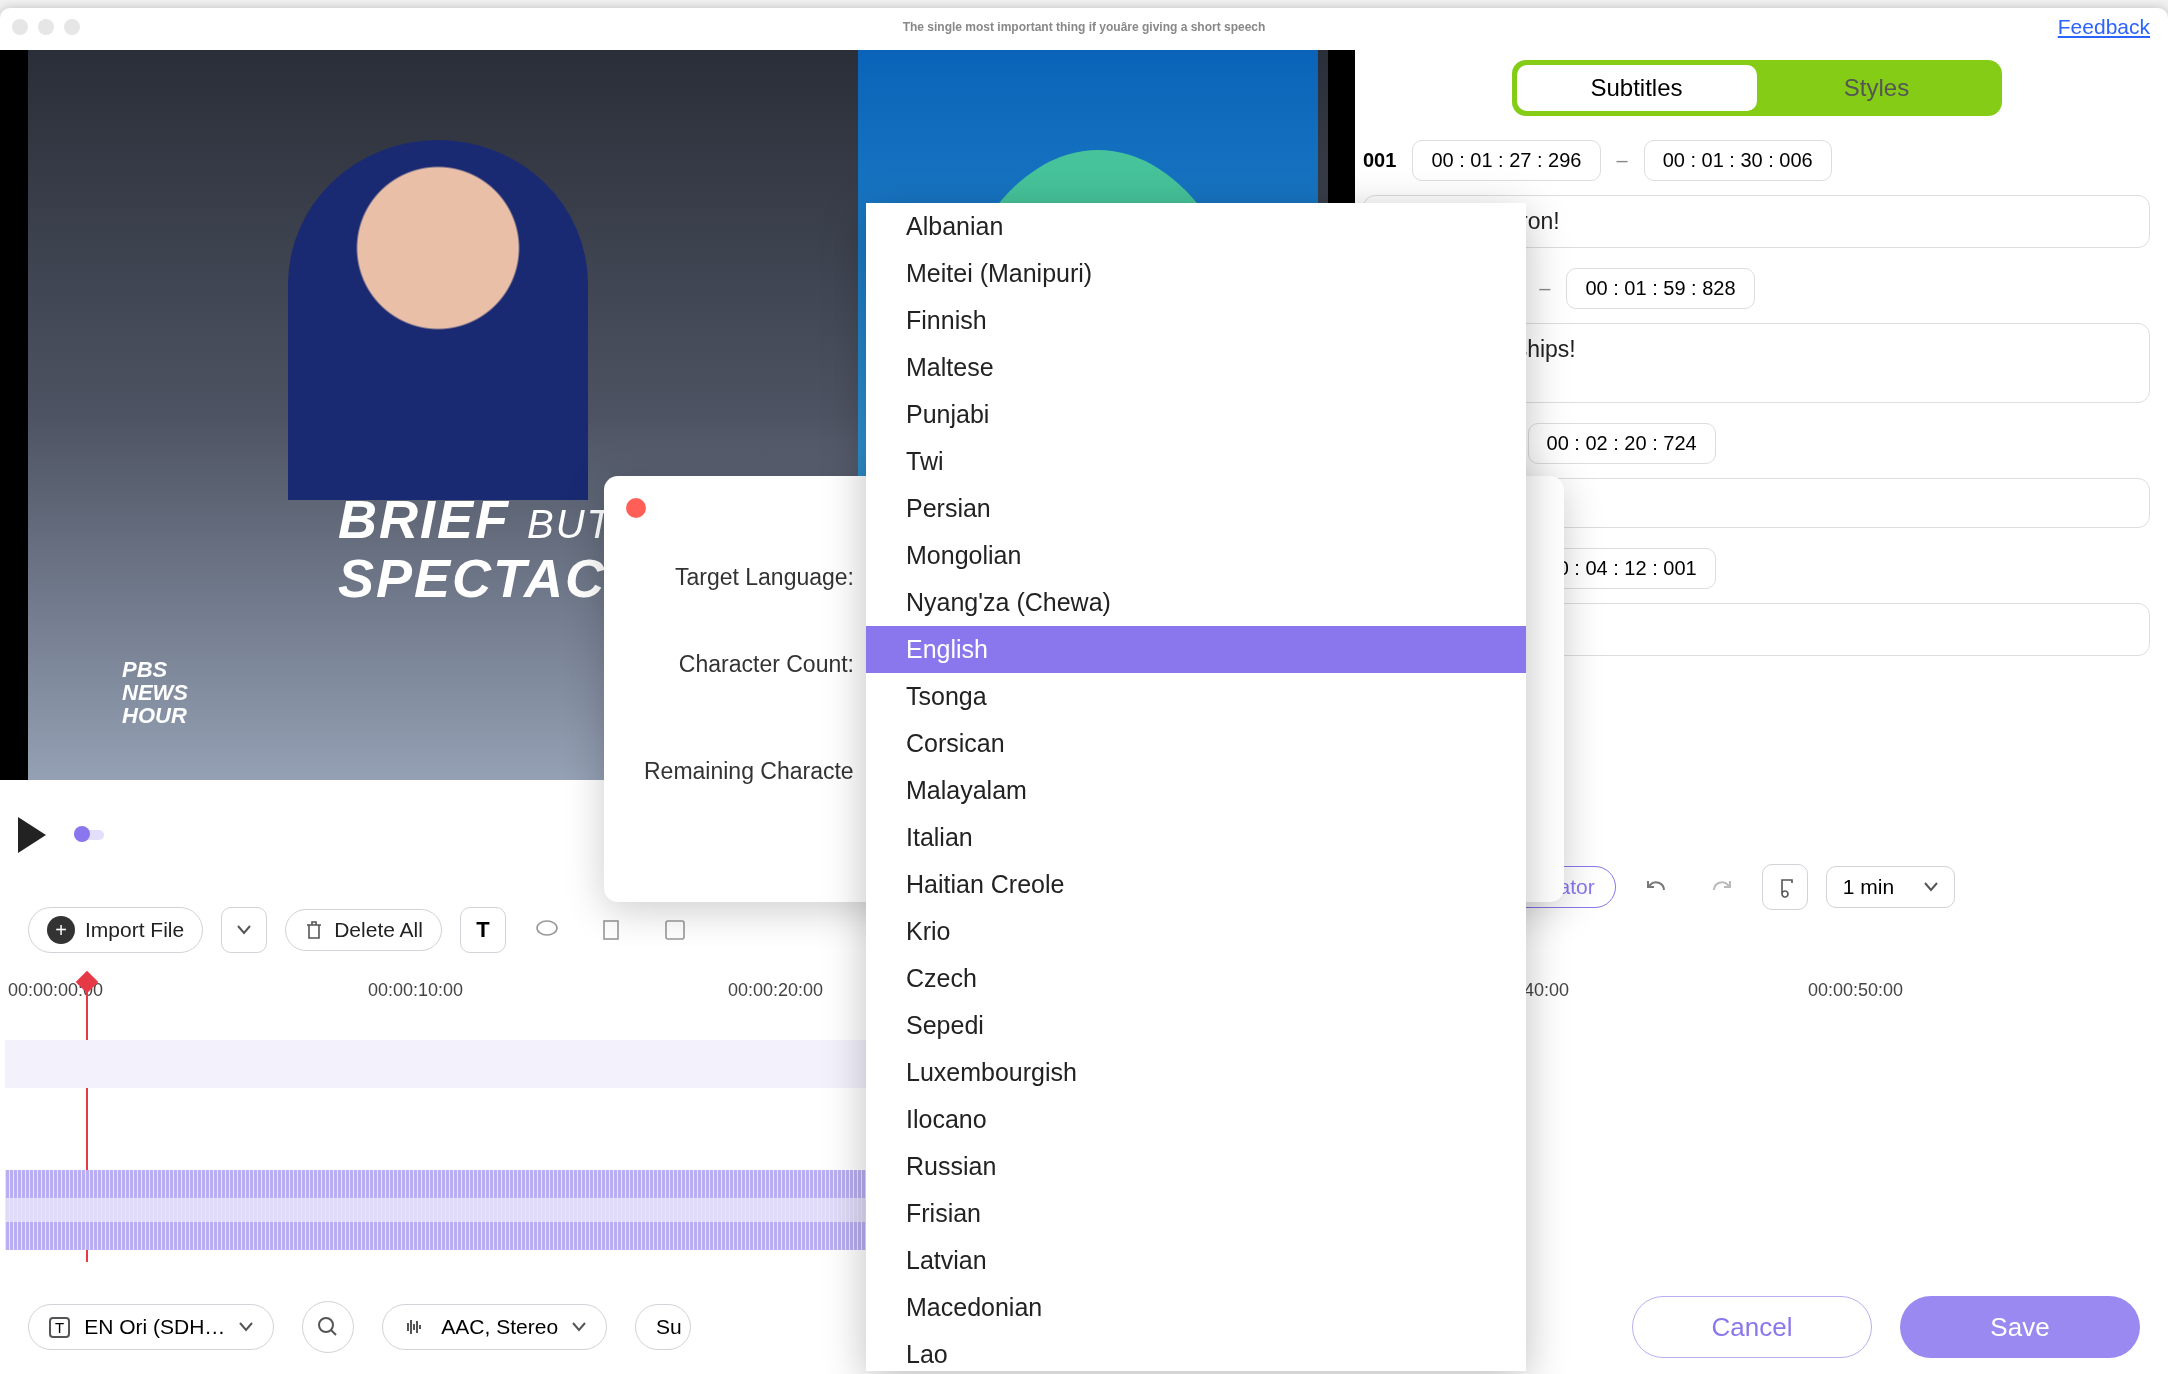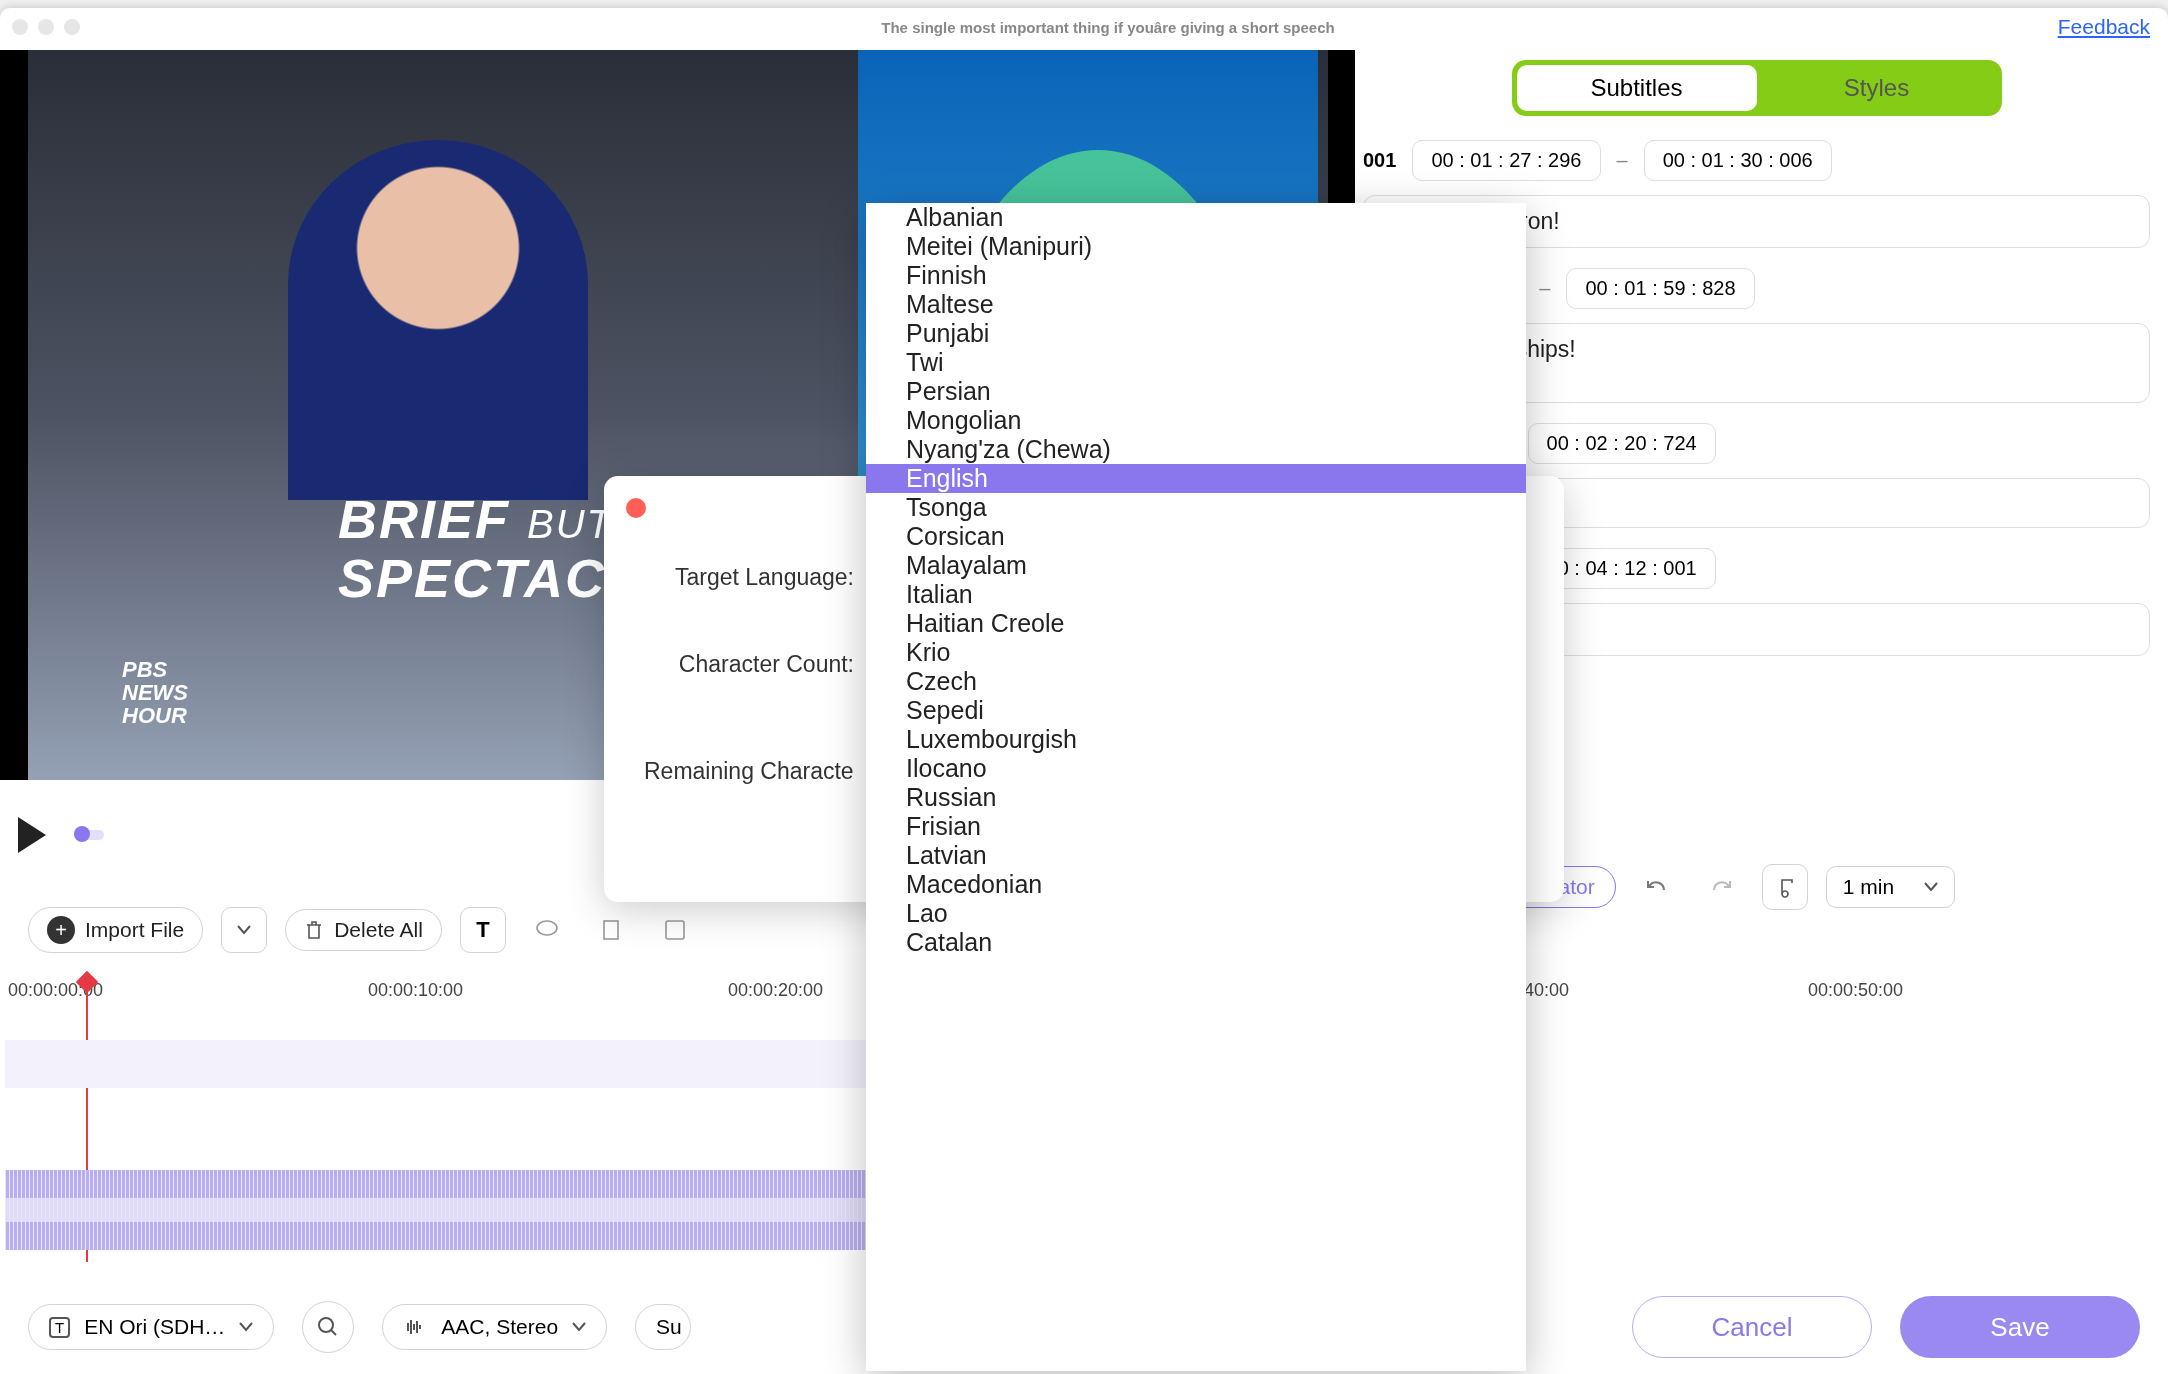--- a/index.html
+++ b/index.html
@@ -3,21 +3,21 @@
 <meta charset="utf-8">
 <style>
 * { box-sizing: border-box; margin: 0; padding: 0; font-family: -apple-system, BlinkMacSystemFont, "Segoe UI", Helvetica, Arial, sans-serif; }
 body { background: #f0f0f0; width: 2168px; height: 1374px; overflow: hidden; }
 
 .window { position: absolute; top: 8px; left: 0; width: 2168px; height: 1366px; background: #fff; border-radius: 10px 10px 0 0; box-shadow: 0 0 10px rgba(0,0,0,.2); }
 
 .titlebar { height: 38px; display: flex; align-items: center; position: relative; padding: 0 12px; }
 .traffic { display: flex; gap: 10px; }
 .traffic span { width: 16px; height: 16px; border-radius: 50%; background: #e6e6e6; }
-.titlebar-title { position: absolute; left: 50%; transform: translateX(-50%); font-size: 15px; font-weight: 600; color: #888; margin-left: 24px; }
+.titlebar-title { position: absolute; left: 50%; transform: translateX(-50%); font-size: 12px; font-weight: 600; color: #888; }
 .feedback { position: absolute; right: 18px; color: #2b63ff; text-decoration: underline; font-size: 21px; }
 
 .main { position: absolute; top: 42px; left: 0; right: 0; bottom: 0; display: flex; }
 
 
 .left { flex: 0 0 1355px; position: relative; }
 .video { position: absolute; top: 0; left: 0; width: 1355px; height: 730px; background: #000; overflow: hidden; }
 .video-inner { position: absolute; top:0; left:28px; width:1300px; height:730px; display:flex; }
 .studio { flex:1; background: linear-gradient(180deg,#2a2e38 0%, #4d5362 50%, #94a0b4 100%); position:relative;font-style:italic; }
 .lowerthird { position:absolute; left:310px; top:440px; font-size:54px; font-weight:800; color:#fff; letter-spacing:2px; line-height:1.1; }
@@ -70,21 +70,21 @@
 .dash{ color:#888;}
 .cue-text{ margin-top:14px; padding:12px 20px; border:1.5px solid #ddd; border-radius:12px; font-size:23px; color:#222; min-height:50px;}
 
 
 .modal{ position:absolute; left:604px; top:468px; width:960px; height:426px; background:#fff; border-radius:14px; box-shadow:0 8px 40px rgba(0,0,0,.2); padding:28px 40px;}
 .modal .close{ position:absolute; left:22px; top:22px; width:20px; height:20px; border-radius:50%; background:#ff5f57;}
 .form-row{ display:flex; align-items:center; gap:20px; margin-top:60px; font-size:23px; color:#333;}
 .form-row label{ width:210px; text-align:right;}
 
 .dropdown{ position:absolute; left:866px; top:195px; width:660px; height:1168px; background:#fff; box-shadow:0 10px 40px rgba(0,0,0,.25); overflow-y:hidden; font-size:25px;}
-.dropdown div{ padding:0 40px; color:#222; cursor:default;}
+.dropdown div{ padding:9px 40px; color:#222; cursor:default;}
 .dropdown div.sel{ background:#8a77ee; color:#fff;}
 
 .right-toolbar-extra{ position:absolute; top:856px; left:1480px; display:flex; align-items:center; gap:18px;}
 .zoom-pill{ display:flex; align-items:center; gap:30px; padding:8px 16px; border:1.5px solid #d2d2d8; border-radius:10px; font-size:21px;}
 svg{ display:block; }
 </style>
 </head>
 <body>
 
 <div class="window">

